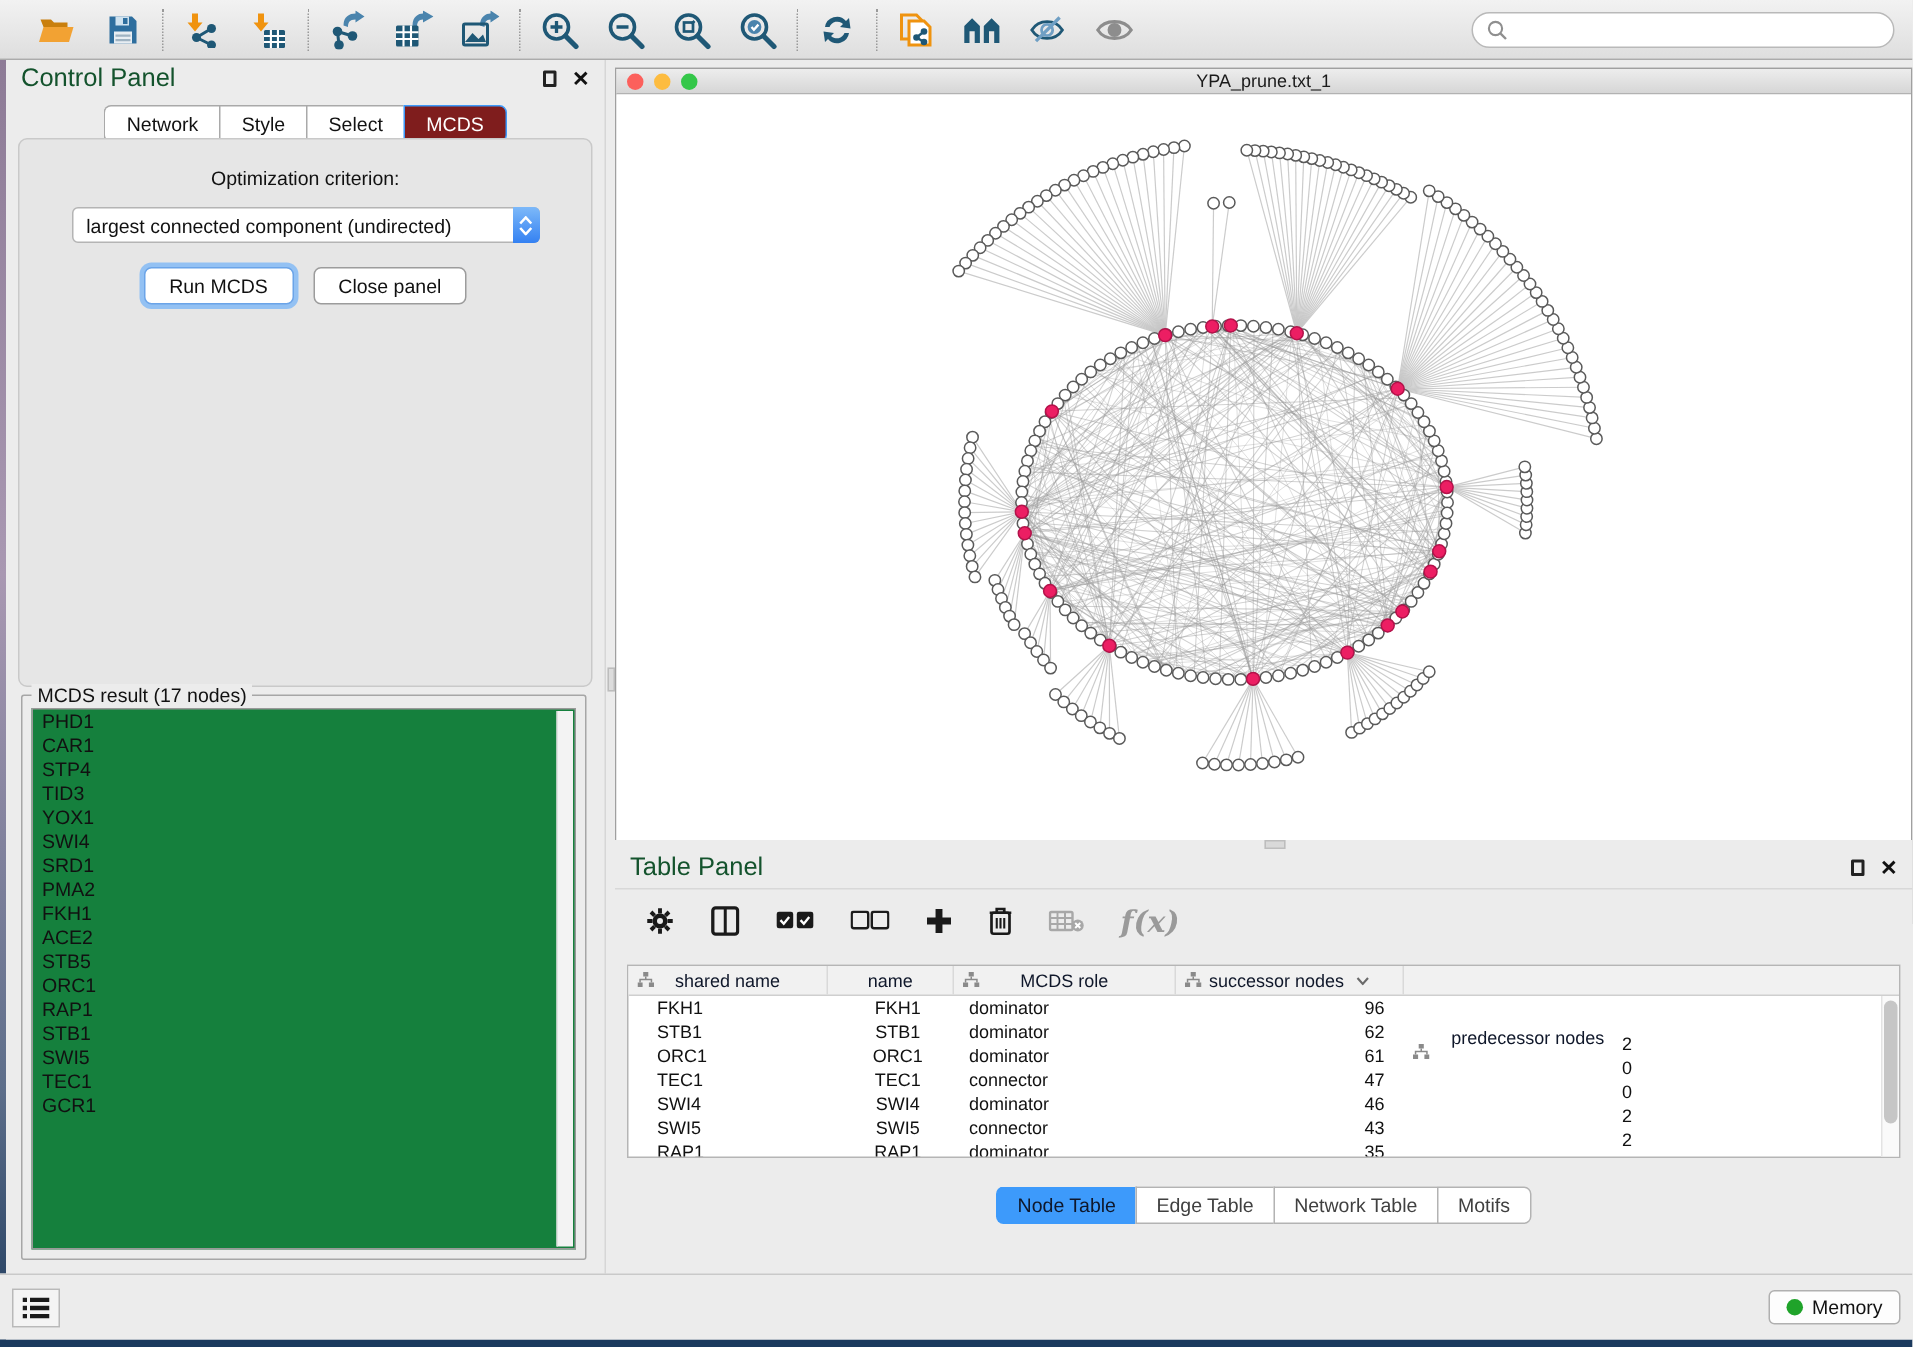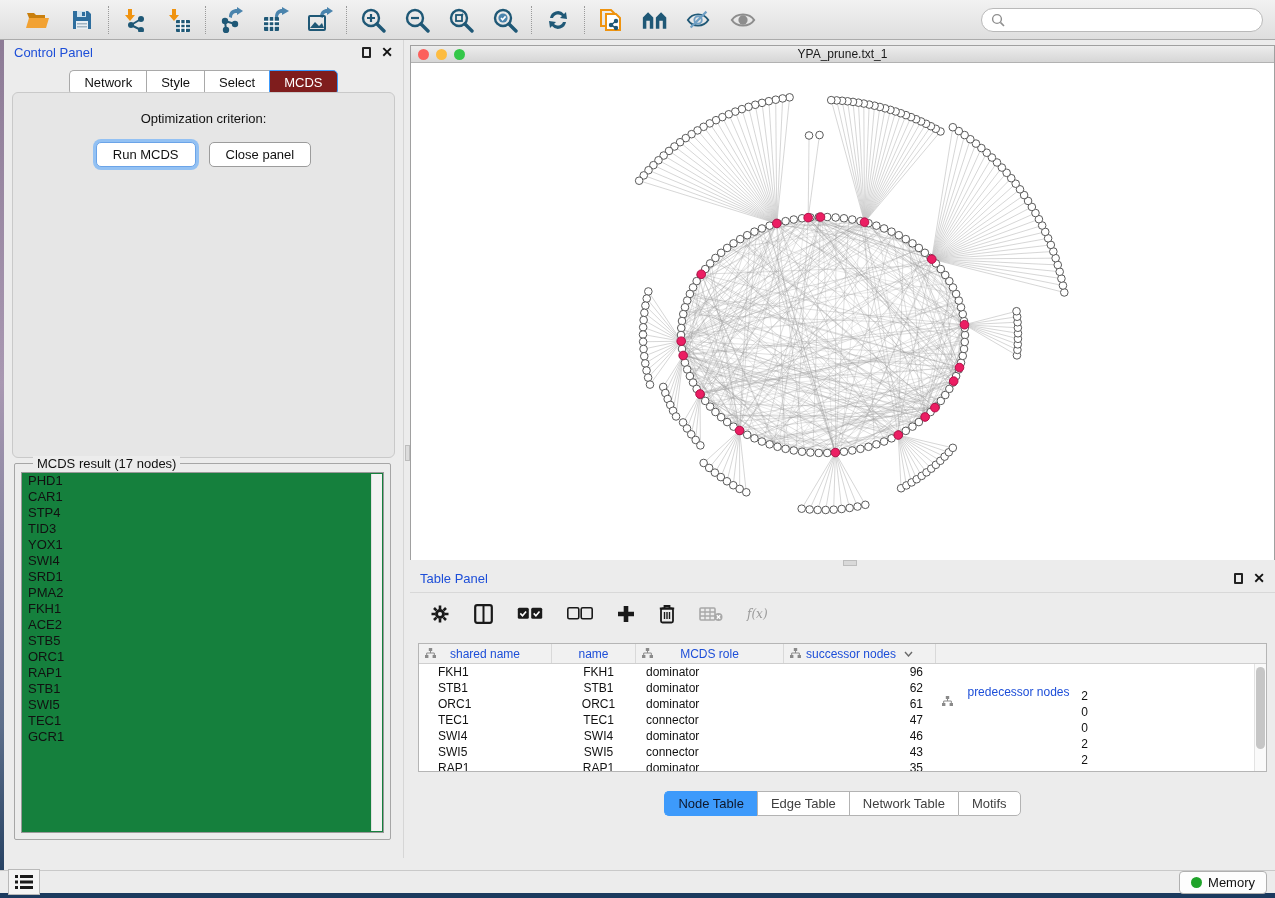--- a/index.html
+++ b/index.html
@@ -22,21 +22,21 @@
   .tb-search input { border:none; outline:none; flex:1; font-size:13px; background:transparent; }
 
   
   .control-panel { position:absolute; left:4px; top:40px; width:399px; bottom:40px; background:#ececec; }
   .v-splitter { position:absolute; left:403px; top:40px; width:7px; bottom:40px; background:#ececec; border-left:1px solid #d6d6d6; }
   .v-splitter .handle { position:absolute; top:405px; left:1px; width:5px; height:16px; background:#dcdcdc; border:1px solid #bdbdbd; }
   .right-pane { position:absolute; left:410px; top:40px; right:0; bottom:40px; background:#ececec; }
 
   
   .panel-header { height:24px; display:flex; align-items:center; padding:0 10px; }
-  .panel-header .ph-title { font-size:13px; color:#1d4ed8; }
+  .panel-header .ph-title { font-size:17px; color:#14532d; }
   .panel-header .ph-btns { margin-left:auto; display:flex; gap:10px; align-items:center; }
   .float-box { width:9px; height:11px; border:2px solid #222; border-radius:1px; cursor:pointer; }
   .close-x { font-size:14px; font-weight:bold; color:#111; line-height:1; cursor:pointer; }
 
   
   .cp-tabs { display:flex; justify-content:center; margin-top:6px; }
   .cp-tab { font-size:13px; padding:4px 14px; background:#fff; border:1px solid #a9a9a9; border-right:none; color:#111; cursor:pointer; }
   .cp-tab:first-child { border-radius:5px 0 0 5px; }
   .cp-tab:last-child { border-right:1px solid #a9a9a9; border-radius:0 5px 5px 0; }
   .cp-tab.active { background:#7f1d1d; border-color:#3d9afb; color:#fff; }
@@ -50,21 +50,21 @@
   .opt-select .stepper { width:18px; height:24px; margin:-1px -1px -1px 0; border-radius:0 4px 4px 0;
     background:linear-gradient(#7db9f9,#3481f2); display:flex; flex-direction:column; align-items:center; justify-content:center; gap:1px; }
   .stepper svg { display:block; }
   .cp-buttons { display:flex; justify-content:center; gap:13px; margin-top:16px; }
   .cp-btn { font-size:13px; padding:4px 16px; background:#fff; border:1px solid #9c9c9c; border-radius:5px; color:#111; cursor:pointer; }
   .cp-btn.focused { box-shadow:0 0 0 3px #93c1f3; border-color:#6ba4e8; }
 
   
   .mcds-group { position:absolute; left:10px; right:12px; top:423px; bottom:18px;
     border:1px solid #a6a6a6; border-radius:2px; }
-  .mcds-legend { position:absolute; top:-8px; left:6px; background:#ececec; padding:0 4px; font-size:13px; color:#111;margin-left:12px; }
+  .mcds-legend { position:absolute; top:-8px; left:6px; background:#ececec; padding:0 4px; font-size:13px; color:#111; }
   .mcds-list { position:absolute; inset:8px 6px 6px 6px; background:#15803d; border:1px solid #999; overflow:hidden; }
   .mcds-item { font-size:13px; line-height:16px; padding-left:6px; color:#111; }
   .mcds-scroll { position:absolute; top:1px; bottom:1px; right:1px; width:11px; background:#f3f3f3; border-left:1px solid #e0e0e0; }
 
   
   .net-window { position:absolute; left:0; top:5px; right:0; height:571px; border:1px solid #a0a0a0; background:#fff; }
   .net-titlebar { height:17px; background:linear-gradient(#ededed,#d6d6d6); border-bottom:1px solid #b2b2b2;
     display:flex; align-items:center; position:relative; }
   .tl { width:11px; height:11px; border-radius:50%; margin-left:7px; cursor:pointer; }
   .tl.red{ background:#fc605c; } .tl.yellow{ background:#fdbc40; } .tl.green{ background:#34c749; }
@@ -72,46 +72,46 @@
   .net-canvas { position:absolute; left:0; top:17px; right:0; bottom:0; background:#fff; overflow:hidden; }
 
   .h-splitter { position:absolute; left:0; right:0; top:520px; height:6px; background:#ececec; }
   .h-splitter .handle { position:absolute; left:50%; top:0; width:14px; height:6px; background:#d9d9d9; border:1px solid #bdbdbd; }
 
   
   .table-panel { position:absolute; left:0; right:0; top:526px; bottom:0; background:#ececec; }
   .tp-toolbar { height:42px; margin-top:2px; display:flex; align-items:center; gap:24px; padding-left:20px;
     border-top:1px solid #d8d8d8; }
   .tp-btn { display:flex; align-items:center; justify-content:center; cursor:pointer; }
-  .fx-label { font-family:"DejaVu Serif",serif; font-style:italic; font-size:12px; color:#9a9a9a; }
+  .fx-label { font-family:"DejaVu Serif",serif; font-style:italic; font-size:20px; color:#9a9a9a;font-weight:bold; }
 
   .tbl { position:absolute; left:8px; right:8px; top:77px; bottom:86px; background:#fff; border:1px solid #b5b5b5; }
   .tbl-header { display:flex; height:20px; background:#f1f1f1; border-bottom:1px solid #cfcfcf; }
-  .th { position:relative; display:flex; align-items:center; justify-content:center; font-size:12px; color:#1d4ed8;
+  .th { position:relative; display:flex; align-items:center; justify-content:center; font-size:12px; color:#0f172a;
     border-right:1px solid #d9d9d9; cursor:pointer; }
   .th .tree-ic { position:absolute; left:6px; top:4px; }
   .th .chev { margin-left:8px; }
   .c1{width:133px;} .c2{width:84px;text-align:center;} .c3{width:148px;} .c4{width:152px;} .c5{width:166px;margin-top:48px;}
   .th.filler,.td.filler { flex:1; border-right:none; }
   .tbl-rows { position:absolute; left:0; right:12px; top:20px; bottom:0; overflow:hidden; }
   .trow { display:flex; height:16px; align-items:center; }
   .td { font-size:12px; color:#111; white-space:nowrap; }
   .td.c1{ padding-left:19px; } .td.c2{ padding-left:9px; } .td.c3{ padding-left:10px; }
   .td.c4{ text-align:right; padding-right:13px; } .td.c5{ text-align:right; padding-right:14px; }
   .tbl-vscroll { position:absolute; top:20px; right:0; bottom:0; width:12px; background:#fafafa; border-left:1px solid #e3e3e3; }
   .tbl-vscroll .thumb { position:absolute; top:3px; left:1px; width:9px; height:82px; background:#c6c6c6; border-radius:5px; }
 
   .tp-tabs { position:absolute; left:0; right:0; bottom:42px; display:flex; justify-content:center; }
   .tp-tab { font-size:13px; padding:4px 13px; background:#fff; border:1px solid #b3b3b3; border-right:none; color:#404040; cursor:pointer; }
   .tp-tab:first-child { border-radius:5px 0 0 5px; }
   .tp-tab:last-child { border-right:1px solid #b3b3b3; border-radius:0 5px 5px 0; }
   .tp-tab.active { background:#3d9afb; border-color:#3d9afb; color:#0f172a; }
 
   
-  .statusbar { position:absolute; left:0; right:0; bottom:5px; height:23px; background:#ececec; border-top:1px solid #c9c9c9;
+  .statusbar { position:absolute; left:0; right:0; bottom:5px; height:44px; background:#ececec; border-top:1px solid #c9c9c9;
     display:flex; align-items:center; padding:0 8px; }
   .sb-list-btn { width:32px; height:26px; background:#f4f4f4; border:1px solid #b9b9b9; display:flex; align-items:center; justify-content:center; cursor:pointer; }
   .memory-btn { margin-left:auto; height:23px; background:#fdfdfd; border:1px solid #b0b0b0; border-radius:4px;
     display:flex; align-items:center; gap:6px; padding:0 11px; cursor:pointer; }
   .memory-btn .dot { width:11px; height:11px; border-radius:50%; background:#1fa32a; }
   .memory-btn .lbl { font-size:13px; color:#111; }
 
   svg { display:block; }
 </style>
 </head>
@@ -283,20 +283,31 @@
   </div>
   <div class="cp-tabs">
     <div class="cp-tab">Network</div>
     <div class="cp-tab">Style</div>
     <div class="cp-tab">Select</div>
     <div class="cp-tab active">MCDS</div>
   </div>
 
   <div class="cp-body">
     <div class="opt-label">Optimization criterion:</div>
+    <div class="opt-select">
+      <span class="sel-text">largest connected component (undirected)</span>
+      <span class="stepper">
+        <svg width="9" height="6" viewBox="0 0 9 6">
+            <path d="M0.8 5 L4.5 1 L8.2 5" fill="none" stroke="#fff" stroke-width="1.7"></path>
+          </svg>
+        <svg width="9" height="6" viewBox="0 0 9 6">
+            <path d="M0.8 1 L4.5 5 L8.2 1" fill="none" stroke="#fff" stroke-width="1.7"></path>
+          </svg>
+      </span>
+    </div>
     <div class="cp-buttons">
       <button class="cp-btn focused">Run MCDS</button>
       <button class="cp-btn">Close panel</button>
     </div>
   </div>
 
   <div class="mcds-group">
     <span class="mcds-legend">MCDS result (17 nodes)</span>
     <div class="mcds-list" id="mcds-list">
       <div class="mcds-scroll"></div>

